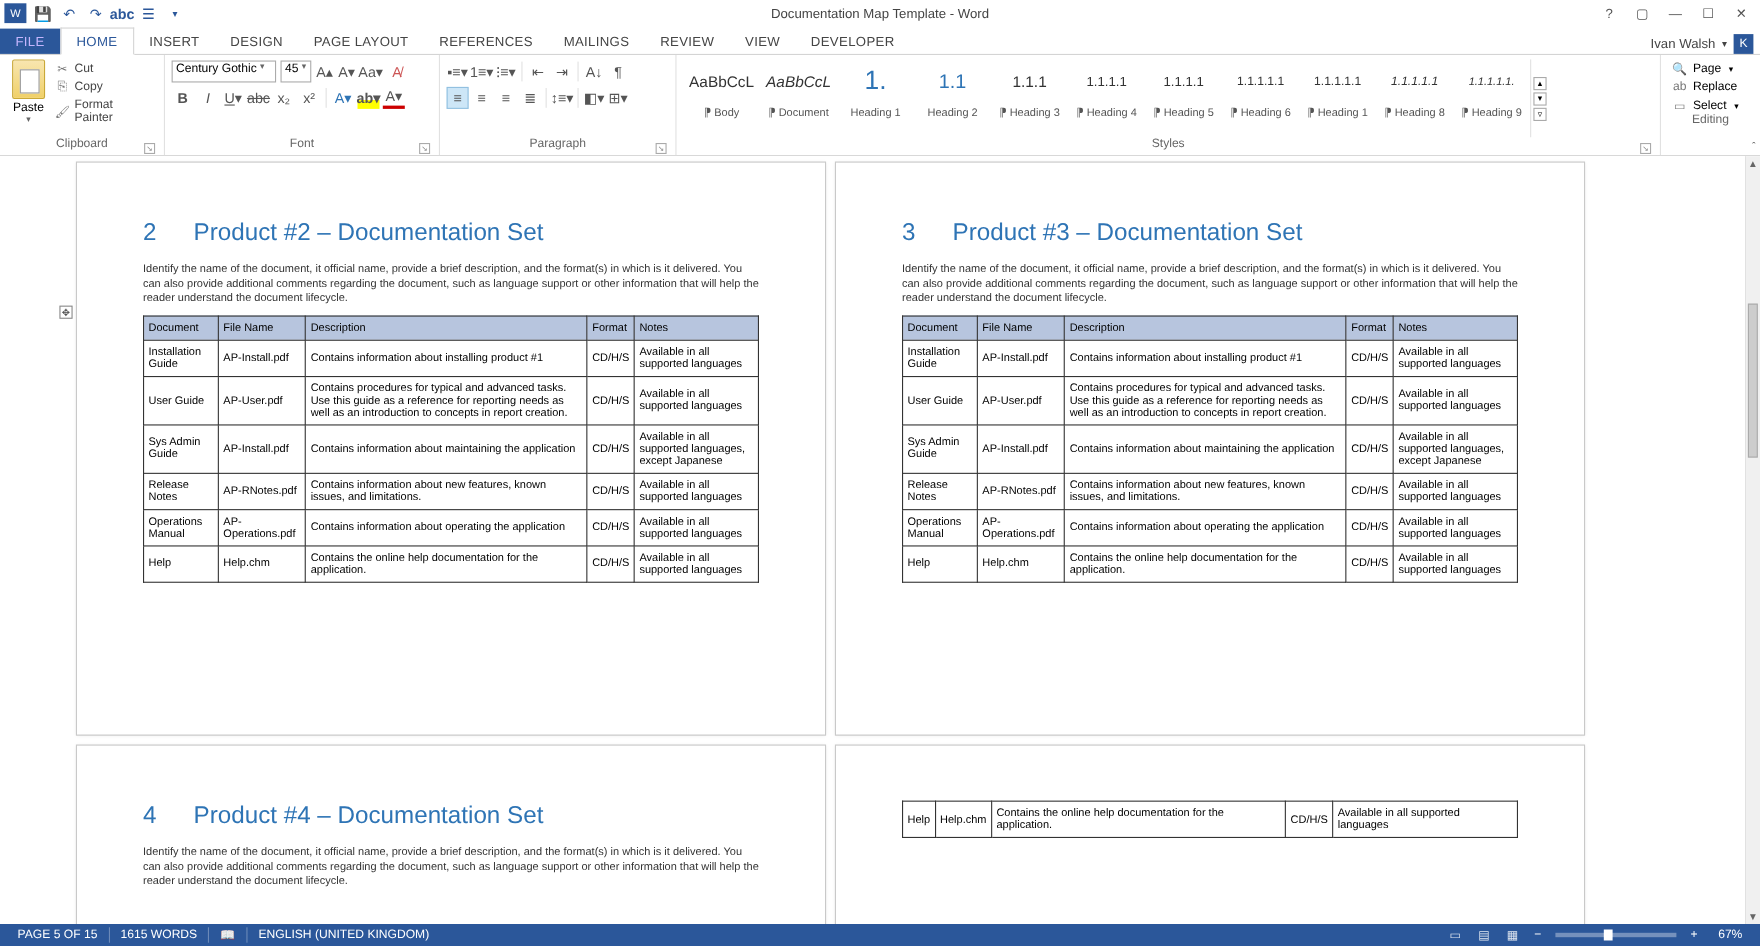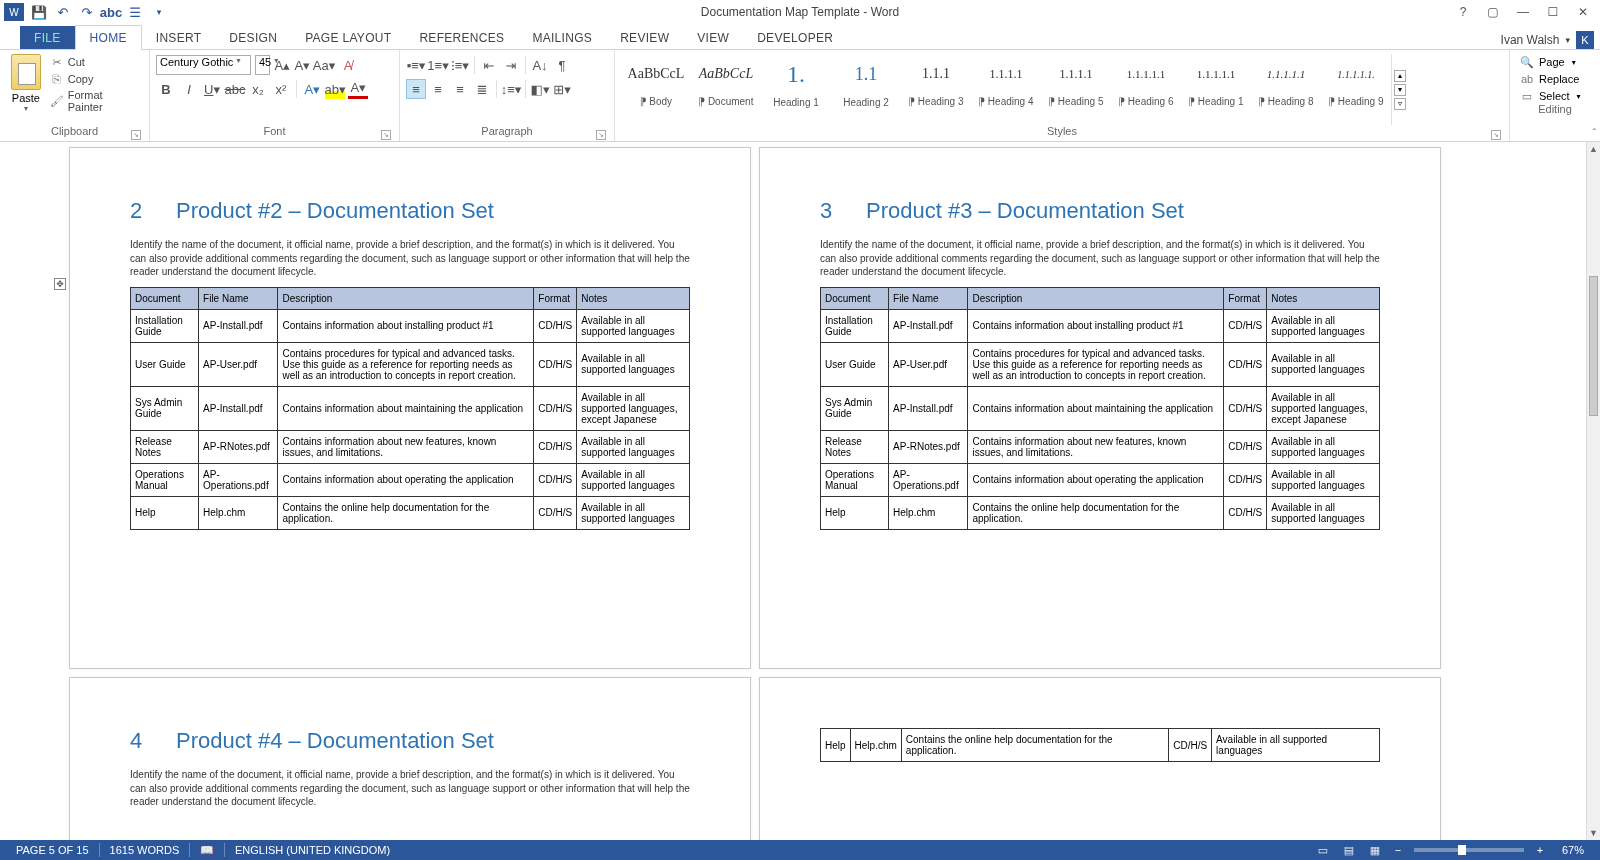--- a/index.html
+++ b/index.html
@@ -9,21 +9,21 @@
 .titlebar { height: 24px; background: #fff; display: flex; align-items: center; border-bottom: 0; position: relative; }
 .qat { display: flex; align-items: center; gap: 6px; padding-left: 4px; }
 .qat-icon { width: 18px; height: 18px; display: flex; align-items: center; justify-content: center; color: #2b579a; font-size: 13px; cursor: pointer; }
 .app-title { position: absolute; left: 50%; transform: translateX(-50%); font-size: 12px; color: #444; }
 .win-controls { margin-left: auto; display: flex; gap: 8px; padding-right: 6px; }
 .win-btn { width: 22px; height: 18px; display: flex; align-items: center; justify-content: center; color: #555; font-size: 12px; cursor: pointer; }
 
 
 .ribbon-tabs { height: 26px; display: flex; align-items: flex-end; border-bottom: 1px solid #d4d4d4; background: #fff; }
 .tab { padding: 5px 14px 4px; font-size: 12px; color: #444; cursor: pointer; text-transform: uppercase; letter-spacing: .3px; }
-.tab.file { background: #2b579a; color: #86efac; margin-left: 20px; }
+.tab.file { background: #2b579a; color: #c4b5fd; }
 .tab.active { color: #2b579a; border: 1px solid #d4d4d4; border-bottom: 1px solid #fff; margin-bottom: -1px; background: #fff; }
 .user-area { margin-left: auto; display: flex; align-items: center; gap: 6px; padding-right: 6px; font-size: 12px; color: #444; }
 .user-badge { width: 18px; height: 18px; background: #2b579a; color: #fff; display: flex; align-items: center; justify-content: center; font-size: 11px; }
 
 
 .ribbon { height: 92px; background: #fff; border-bottom: 1px solid #d4d4d4; display: flex; position: relative; }
 .group { border-right: 1px solid #e1e1e1; display: flex; flex-direction: column; padding: 2px 6px 0; }
 .group-body { flex: 1; display: flex; align-items: flex-start; }
 .group-label { height: 16px; font-size: 11px; color: #666; text-align: center; position: relative; }
 .dialog-launcher { position: absolute; right: 2px; bottom: 1px; width: 10px; height: 10px; border: 1px solid #aaa; font-size: 7px; display:flex; align-items:center; justify-content:center; color:#888; cursor:pointer; }
@@ -42,21 +42,21 @@
 .rb-btn { width:20px; height:20px; display:flex; align-items:center; justify-content:center; cursor:pointer; font-size:13px; color:#555; }
 .rb-btn.small { width:16px; }
 .rb-sep { width:1px; height:18px; background:#e1e1e1; margin:0 2px; }
 
 .para-col { display:flex; flex-direction:column; gap:4px; padding-top:3px; }
 .para-row { display:flex; align-items:center; gap:2px; }
 .align-active { background:#cde6f7; border:1px solid #92c0e0; }
 
 .styles-body { display:flex; align-items:stretch; padding-top:2px; gap:0; overflow:hidden; }
 .style-item { width:70px; height:58px; border:1px solid transparent; display:flex; flex-direction:column; align-items:center; justify-content:space-between; padding:2px 2px 3px; cursor:pointer; }
-.style-prev { font-family: Liberation Serif, serif; color:#333; height:34px; display:flex; align-items:center; }
+.style-prev { font-family: Liberation Sans, sans-serif; color:#333; height:34px; display:flex; align-items:center; }
 .style-name { font-size:10px; color:#555; white-space:nowrap; }
 .style-more { width:16px; display:flex; flex-direction:column; justify-content:center; gap:2px; border-left:1px solid #e1e1e1; padding-left:2px; }
 .style-more span { width:12px; height:12px; border:1px solid #aaa; font-size:8px; display:flex; align-items:center; justify-content:center; cursor:pointer; }
 
 .edit-list { display:flex; flex-direction:column; gap:3px; padding:3px 4px 0; font-size:11px; }
 .edit-item { display:flex; align-items:center; gap:5px; cursor:pointer; }
 
 .collapse-caret { position:absolute; right:4px; bottom:2px; font-size:10px; color:#666; cursor:pointer; }
 
 
@@ -157,21 +157,21 @@
     <div class="group-label"><span>Clipboard</span><span class="dialog-launcher">↘</span></div>
   </div>
 
   <div class="group" style="width:250px;">
     <div class="group-body" style="flex-direction:column;">
       <div class="font-row1">
         <div class="combo" style="width:95px;">
             <span>Century Gothic</span>
             <span class="arrow">▾</span>
           </div>
-        <div class="combo" style="width:15px;">
+        <div class="combo" style="width:28px;">
             <span>45</span>
             <span class="arrow">▾</span>
           </div>
         <span class="rb-btn small">A▴</span>
         <span class="rb-btn small">A▾</span>
         <span class="rb-btn">Aa▾</span>
         <span class="rb-btn" style="color:#c55;">A̸</span>
       </div>
       <div class="font-row2">
         <span class="rb-btn">
@@ -181,21 +181,21 @@
             <i>I</i>
           </span>
         <span class="rb-btn"><u>U</u>▾</span>
         <span class="rb-btn">
             <s>abc</s>
           </span>
         <span class="rb-btn">x₂</span>
         <span class="rb-btn">x²</span>
         <span class="rb-sep"></span>
         <span class="rb-btn" style="color:#2e74b5;">A▾</span>
-        <span class="rb-btn" style="background:linear-gradient(transparent 60%,#ffff00 60%);">ab▾</span>
+        <span class="rb-btn" style="background:linear-gradient(transparent 60%,#ffff00 60%);font-weight:bold;">ab▾</span>
         <span class="rb-btn" style="border-bottom:3px solid #c00;">A▾</span>
       </div>
     </div>
     <div class="group-label"><span>Font</span><span class="dialog-launcher">↘</span></div>
   </div>
 
   <div class="group" style="width:215px;">
     <div class="group-body para-col">
       <div class="para-row">
         <span class="rb-btn">▪≡▾</span>

